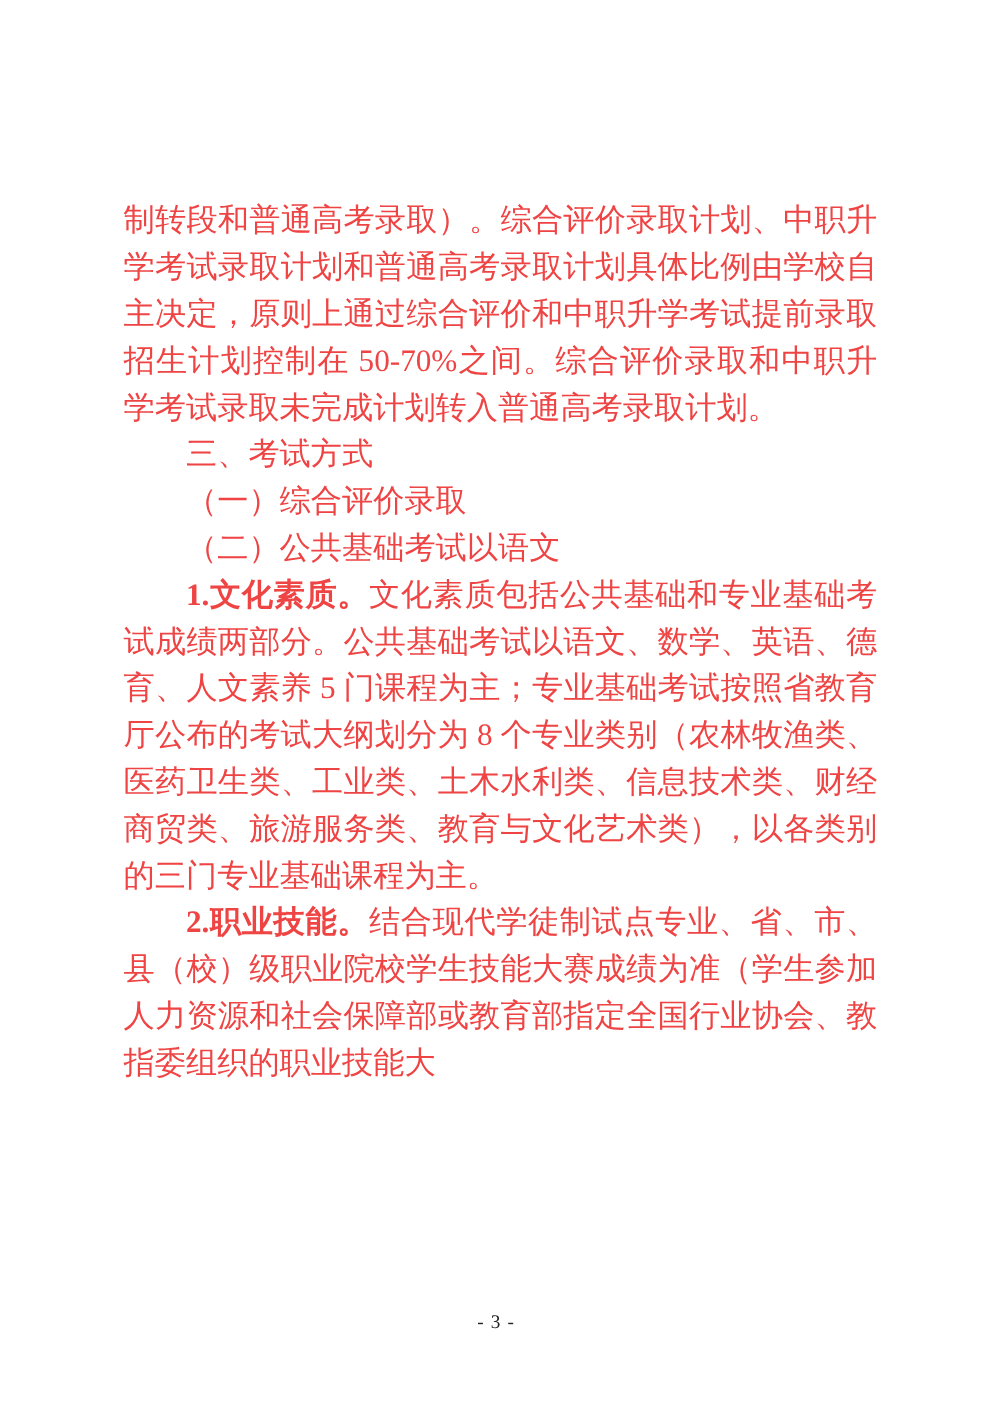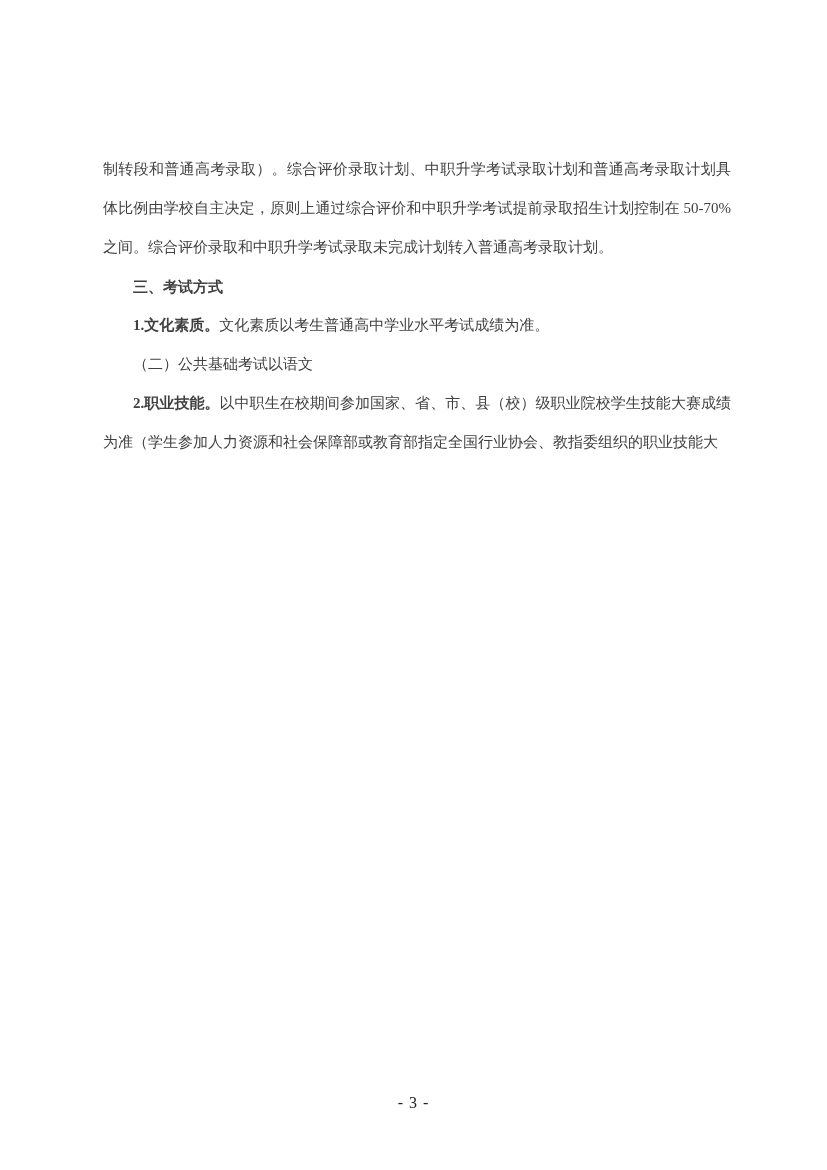--- a/index.html
+++ b/index.html
@@ -10,39 +10,39 @@
   .page {
     position: relative;
     width: 827px;
     height: 1170px;
     background: #ffffff;
     overflow: hidden;
   }
   .content {
     position: absolute;
     left: 103px;
-    top: 150px;
+    top: 164px;
     width: 628px;
     font-family: "Liberation Serif", serif;
-    font-size: 15px;
+    font-size: 26px;
     line-height: 39px;
-    color: #404040;
+    color: #ef4444;
     text-align: justify;
     text-justify: inter-ideograph;
   }
   .content p {
     margin: 0;
     padding: 0;
     text-indent: 2em;
   }
   p.no-indent {
     text-indent: 0;
   }
   p.heading {
-    font-weight: bold;
+    font-weight: normal;
     font-family: "Liberation Sans", sans-serif;
   }
   p.subheading {
     font-weight: normal;
   }
   .lead {
     font-weight: bold;
   }
   .footer {
     position: absolute;
@@ -59,25 +59,26 @@
 </head>
 <body>
 
 <div class="page">
   <div class="content">
 
     <p class="para no-indent">制转段和普通高考录取）。综合评价录取计划、中职升学考试录取计划和普通高考录取计划具体比例由学校自主决定，原则上通过综合评价和中职升学考试提前录取招生计划控制在 50-70%之间。综合评价录取和中职升学考试录取未完成计划转入普通高考录取计划。</p>
 
     <p class="para heading">三、考试方式</p>
 
+    <p class="para subheading">（一）综合评价录取</p>
 
-    <p class="para item"><strong class="lead">1.文化素质。</strong><span>文化素质以考生普通高中学业水平考试成绩为准。</span></p>
 
 
     <p class="para subheading">（二）公共基础考试以语文</p>
 
+    <p class="para item"><strong class="lead">1.文化素质。</strong><span>文化素质包括公共基础和专业基础考试成绩两部分。公共基础考试以语文、数学、英语、德育、人文素养 5 门课程为主；专业基础考试按照省教育厅公布的考试大纲划分为 8 个专业类别（农林牧渔类、医药卫生类、工业类、土木水利类、信息技术类、财经商贸类、旅游服务类、教育与文化艺术类），以各类别的三门专业基础课程为主。</span></p>
 
-    <p class="para item"><strong class="lead">2.职业技能。</strong><span>以中职生在校期间参加国家、省、市、县（校）级职业院校学生技能大赛成绩为准（学生参加人力资源和社会保障部或教育部指定全国行业协会、教指委组织的职业技能大</span></p>
+    <p class="para item"><strong class="lead">2.职业技能。</strong><span>结合现代学徒制试点专业、省、市、县（校）级职业院校学生技能大赛成绩为准（学生参加人力资源和社会保障部或教育部指定全国行业协会、教指委组织的职业技能大</span></p>
 
   </div>
 
   <div class="footer">- 3 -</div>
 </div>
 
 </body></html>

